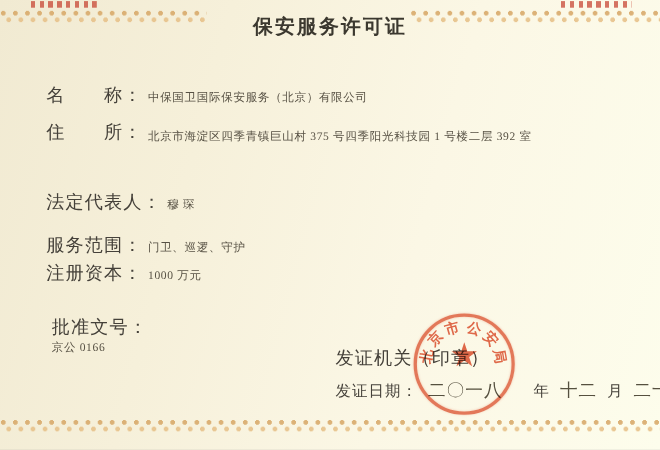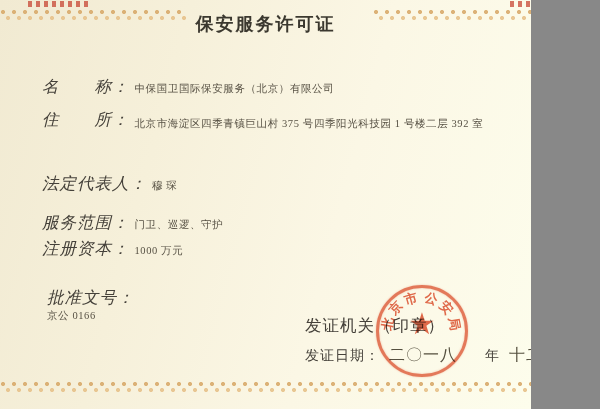--- a/index.html
+++ b/index.html
@@ -1,17 +1,17 @@
 <!DOCTYPE html>
 <html><head>
 <meta charset="utf-8">
 <style>
   html,body { margin:0; padding:0; background:#888; }
   .page {
-    position:relative; width:531px; height:409px; overflow:hidden;
+    position:relative; width:600px; height:409px; overflow:hidden;
     background:linear-gradient(105deg,#f1ead2 0%,#f6f0da 30%,#fbf7e5 62%,#fdfdec 100%);
     font-family:"Liberation Serif","DejaVu Serif",serif;
   }
   
   .band {
     position:absolute; height:12px; opacity:.9;
     background:
       radial-gradient(circle 2.2px at 3px 3px, #dcae6e 90%, transparent) 0 0/11px 6px repeat-x,
       radial-gradient(circle 2.2px at 3px 3px, #e8c astray 90%, transparent);
     background:
@@ -32,21 +32,21 @@
     position:absolute; top:12px; left:0; right:0; text-align:center;
     font-size:18px; font-weight:600; letter-spacing:2px; color:#3b382f;
   }
   .docnum {
     position:absolute; top:55px; left:430px;
     font-size:11px; color:#6e675a; letter-spacing:1px; white-space:nowrap;
   }
   .docnum .num { margin:0 10px; }
 
   .row { position:absolute; left:42px; display:flex; align-items:baseline; white-space:nowrap; }
-  .row .label { font-size:16.5px; color:#45413a; letter-spacing:1px;font-style:italic; }
+  .row .label { font-size:16.5px; color:#45413a; letter-spacing:1px; }
   .row .value { font-size:10.5px; color:#575144; letter-spacing:.6px; margin-left:5px; }
   .row-name     { top:76px;  }
   .row-address  { top:109px;align-items:flex-end; }
   .row-legal    { top:173px; }
   .row-scope    { top:212px; }
   .row-capital  { top:238px; }
   .row-approval { top:287px;flex-direction:column; }
 
   .issuer-line {
     position:absolute; left:305px; top:315px;

